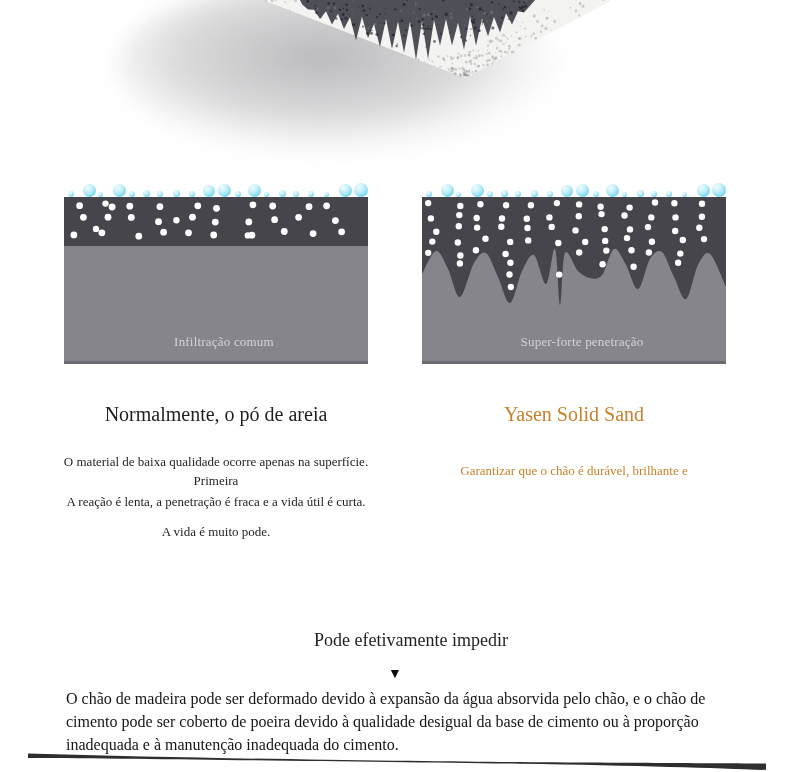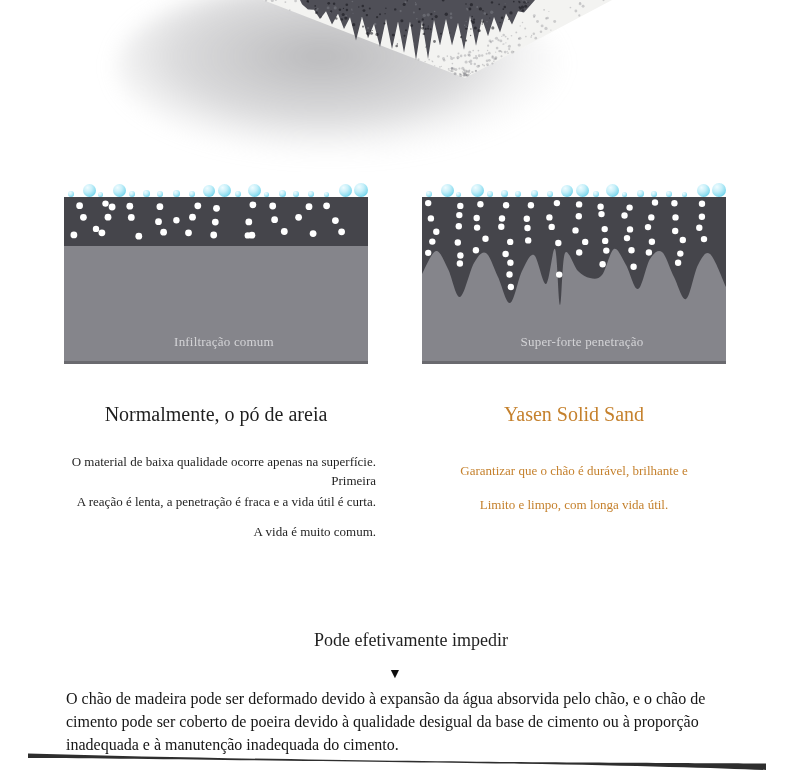--- a/index.html
+++ b/index.html
@@ -25,21 +25,21 @@
   .diagram-label{position:absolute;left:16px;right:0;bottom:16px;text-align:center;
     font-size:13px;letter-spacing:.2px;color:var(--label-grey,#d4d4d7);z-index:3;}
 
   
   .col-title{position:absolute;top:403px;width:304px;margin:0;text-align:center;
     font-size:20px;font-weight:normal;}
   #title-left{left:64px;color:var(--text-black,#1f1f1f);}
   #title-right{left:422px;color:var(--accent-orange,#c5812d);}
   .col-text{position:absolute;width:320px;text-align:center;font-size:13px;}
   #text-left{left:56px;top:452px;line-height:19px;color:var(--text-black,#1f1f1f);}
-  #text-left .para{margin:0 0 2px;text-align:right;}
+  #text-left .para{margin:0 0 2px;}
   #text-left .para:last-child{margin-top:11px;}
   #text-right{left:414px;top:462px;line-height:18px;color:var(--accent-orange,#c5812d);}
   #text-right .para{margin:0 0 16px;}
 
   
   .callout{position:absolute;top:630px;left:0;width:790px;text-align:center;font-size:18px;padding-left:16px;}
   .callout-arrow{position:absolute;top:667px;left:0;width:790px;text-align:center;
     font-size:14px;line-height:14px;color:#0d0d0d;}
 
   
@@ -544,25 +544,24 @@
       </svg>
     <div class="diagram-label">Super-forte penetração</div>
   </section>
 
   <h3 class="col-title" id="title-left">Normalmente, o pó de areia</h3>
   <h3 class="col-title" id="title-right">Yasen Solid Sand</h3>
 
   <div class="col-text" id="text-left">
       <p class="para">O material de baixa qualidade ocorre apenas na superfície. Primeira</p>
       <p class="para">A reação é lenta, a penetração é fraca e a vida útil é curta.</p>
-      <p class="para">A vida é muito comum.</p>
+      <p class="para">A vida é muito pode.</p>
     </div>
   <div class="col-text" id="text-right">
       <p class="para">Garantizar que o chão é durável, brilhante e</p>
-      <p class="para">Limito e limpo, com longa vida útil.</p>
     </div>
 
   <div class="callout">Pode efetivamente impedir</div>
   <div class="callout-arrow">▼</div>
 
   <p class="footer-para">O chão de madeira pode ser deformado devido à expansão da água absorvida pelo chão, e o chão de cimento pode ser coberto de poeira devido à qualidade desigual da base de cimento ou à proporção inadequada e à manutenção inadequada do cimento.</p>
 
   <svg class="bottom-edge" width="790" height="22" viewBox="0 0 790 22">
     <path d="M28,3.5 C200,8.5 400,11 500,12 C640,13 730,13.3 766,13.6
              L766,20 C720,18.2 640,15.6 520,13.7 C380,12.1 160,8.6 28,7.9 Z" fill="#2e2e2e"></path>

